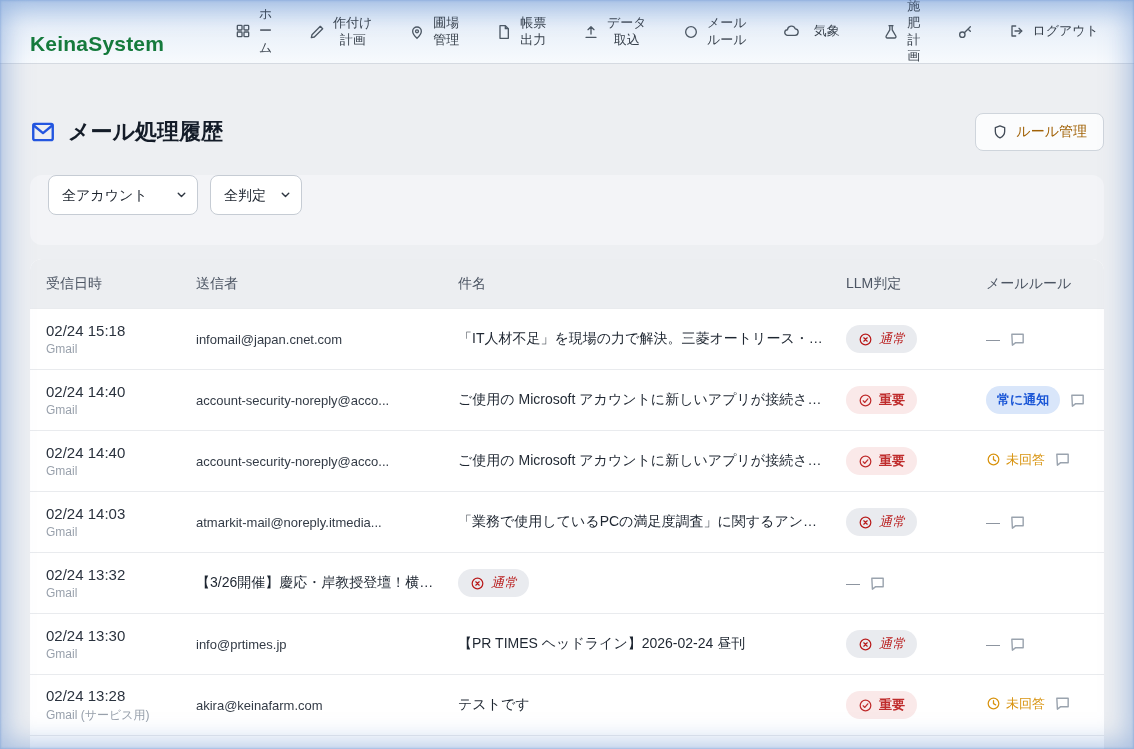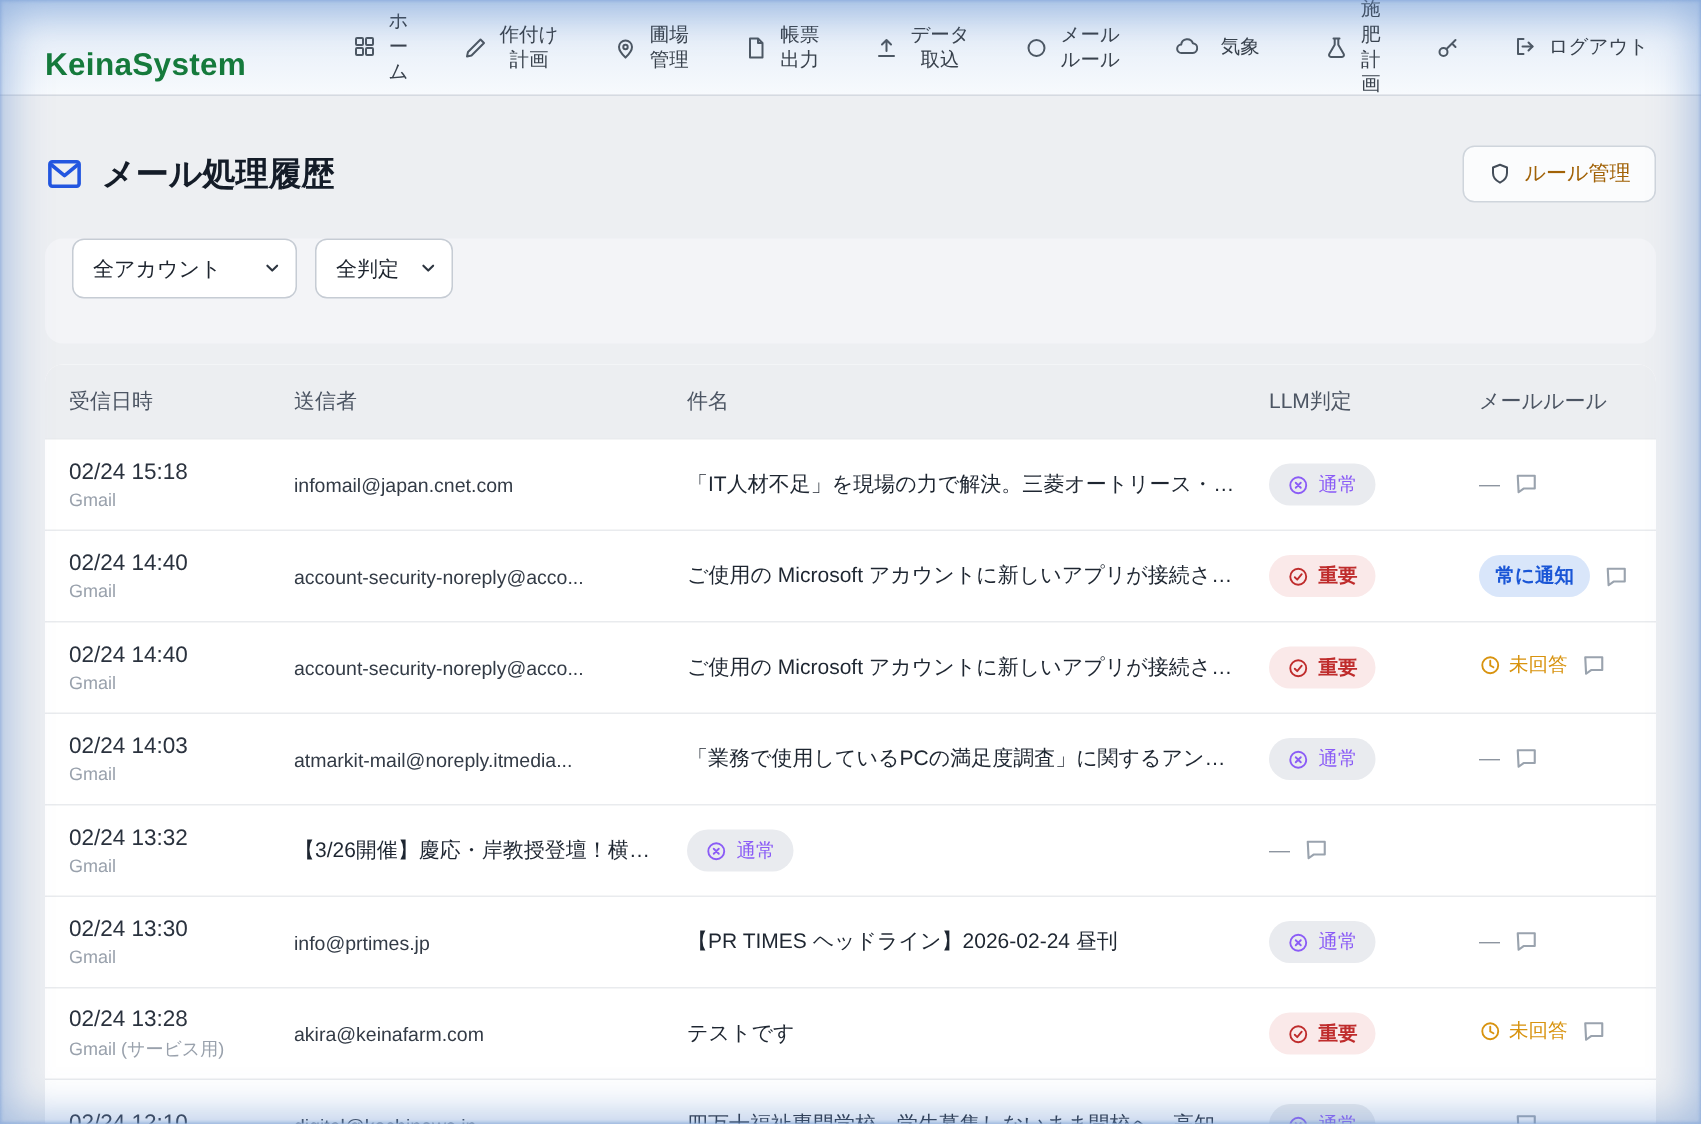--- a/index.html
+++ b/index.html
@@ -23,21 +23,21 @@
   .nav-label{display:inline-block;font-size:13px;line-height:1.3;text-align:center;}
   .nav-item:nth-child(1) .nav-label{width:15px;}
   .nav-item:nth-child(2) .nav-label,.nav-item:nth-child(5) .nav-label,
   .nav-item:nth-child(6) .nav-label,.nav-item:nth-child(7) .nav-label{width:41px;}
   .nav-item:nth-child(3) .nav-label,.nav-item:nth-child(4) .nav-label,
   .nav-item:nth-child(9) .nav-label,.nav-item:nth-child(11) .nav-label{width:28px;}
   .nav-item:nth-child(8) .nav-label{width:15px;}
 
   
   .page{padding:0 30px;}
-  .page-head{margin-top:33px;display:flex;align-items:center;}
+  .page-head{margin-top:49px;display:flex;align-items:center;}
   .page-title{display:flex;align-items:center;gap:12px;font-size:22px;font-weight:700;color:#141c28;}
   .page-title .icon{color:#2356e0;}
   .spacer{flex:1;}
   .rule-btn{display:flex;align-items:center;gap:8px;background:#fbfcfd;border:1px solid #cfd5dc;
     border-radius:8px;padding:9px 16px;font-size:14px;color:#a16207;cursor:pointer;}
   .rule-btn .icon{color:#434c58;}
 
   
   .filter-card{margin-top:24px;background:#f3f4f7;border-radius:12px;height:70px;
     display:flex;gap:12px;padding:0 18px;box-sizing:border-box;}
@@ -56,21 +56,21 @@
   .thead{background:#eceef1;height:49px;color:#4c5563;font-size:14px;font-weight:500;}
   .thead>div{padding-left:16px;}
   .trow{height:60px;border-top:1px solid #e9ebee;}
   .trow>div{padding-left:16px;}
   .c-date .dt{font-size:15px;color:#2a323e;}
   .c-date .acct{font-size:12px;color:#99a1ac;margin-top:3px;}
   .c-sender{font-size:13px;color:#333b46;}
   .c-subject{font-size:14px;color:#1e2631;white-space:nowrap;overflow:hidden;text-overflow:ellipsis;}
   .pill{display:inline-flex;align-items:center;gap:6px;border-radius:999px;
     padding:5px 12px;font-size:13px;}
-  .pill.normal{background:#e9ebef;color:#8b5cf6;}
+  .pill.normal{background:#e9ebef;color:#b91c1c;font-style:italic;}
   .pill.important{background:#fae9e9;color:#bf2c2c;font-weight:600;}
   .pill.always{background:#d9e6fa;color:#1a56d6;font-weight:600;padding:5px 11px;}
   .fb{display:inline-flex;align-items:center;gap:9px;}
   .fb .dash{color:#8d95a0;font-size:14px;}
   .fb-unanswered{display:inline-flex;align-items:center;gap:5px;color:#d8930f;font-size:13px;}
   .bubble{color:#9aa3ae;cursor:pointer;}
 </style>
 </head>
 <body>
 

